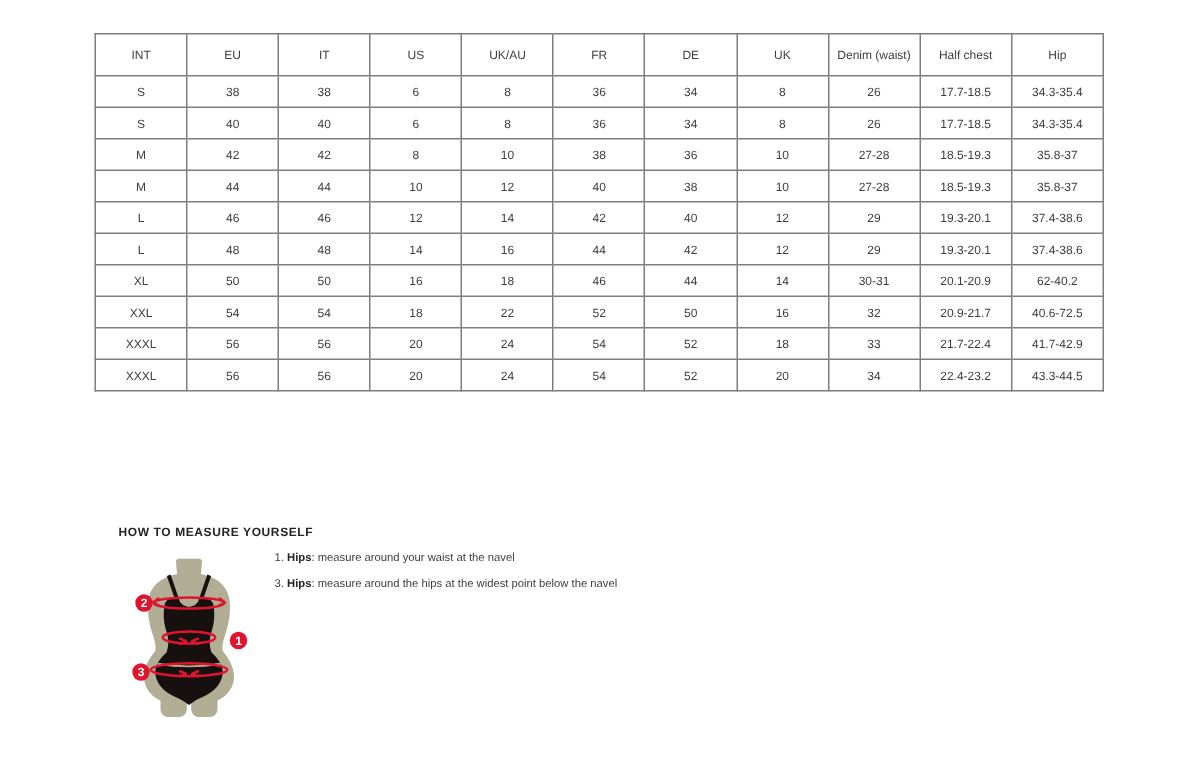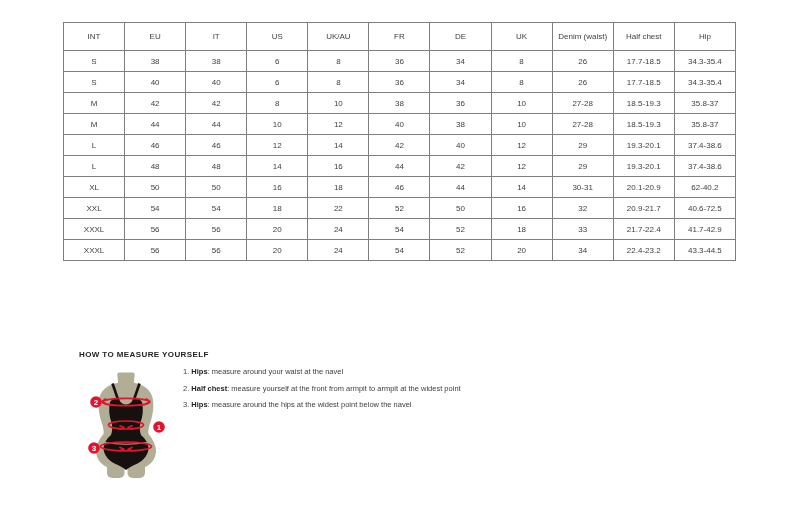--- a/index.html
+++ b/index.html
@@ -260,17 +260,16 @@
         <circle cx="75" cy="56" r="5.8" fill="#e0142e"></circle>
         <text x="75" y="58.8" fill="#ffffff">1</text>
         <circle cx="10" cy="77" r="5.8" fill="#e0142e"></circle>
         <text x="10" y="79.8" fill="#ffffff">3</text>
       </g>
     </svg>
   </div>
 
   <ol class="measure-list">
       <li><span>1. </span><b>Hips</b><span>: measure around your waist at the navel</span></li>
-      <li><span>2. </span><b>Half chest</b><span>: measure yourself at the front from armpit to armpit at the widest point</span></li>
       <li><span>3. </span><b>Hips</b><span>: measure around the hips at the widest point below the navel</span></li>
     </ol>
 
 </div>
 
 </body></html>

